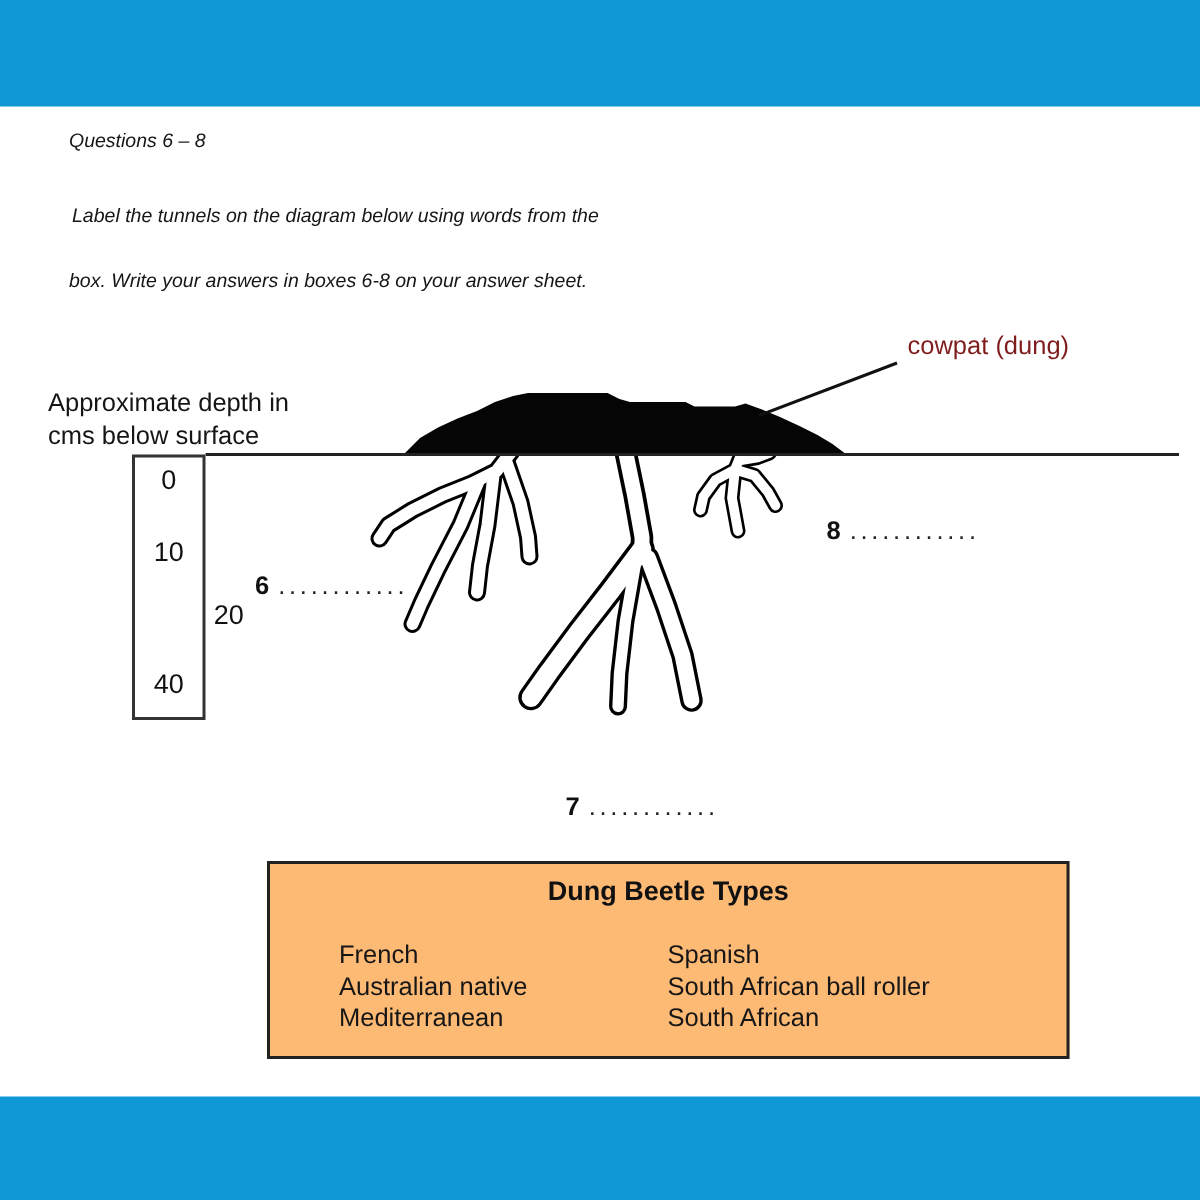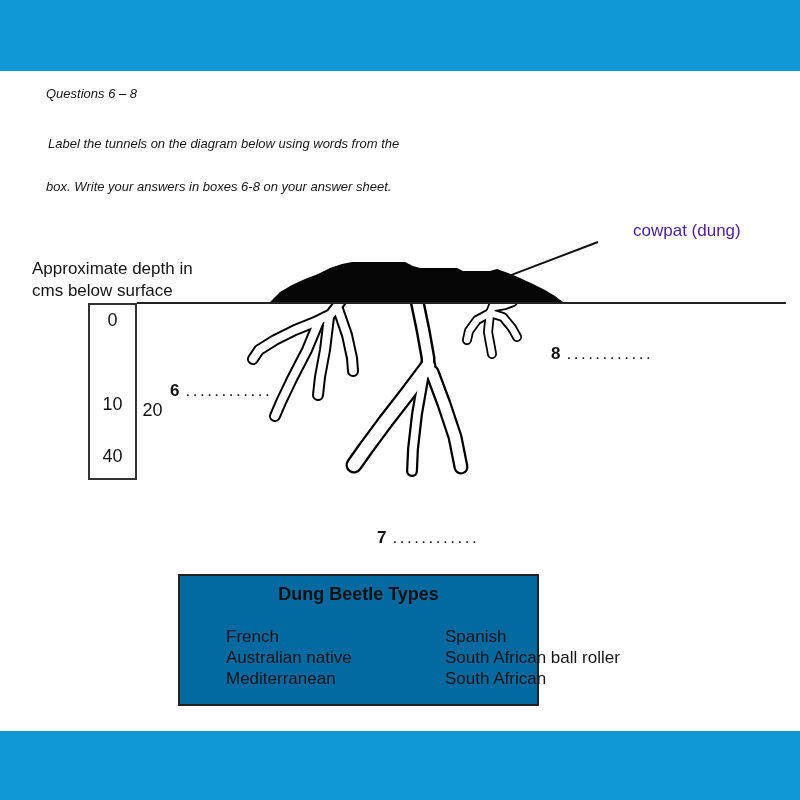--- a/index.html
+++ b/index.html
@@ -7,34 +7,34 @@
     width:800px;height:800px;position:relative;overflow:hidden;
     background:#ffffff;
     font-family:"Liberation Sans", sans-serif;
     color:#151515;
   }
   .banner{position:absolute;left:0;width:800px;}
   .banner.top{top:0;height:71px;}
   .banner.bottom{top:731px;height:69px;}
   .abs{position:absolute;white-space:nowrap;}
   .instr{font-style:italic;font-size:13px;color:#161616;}
-  .plain{font-size:17px;color:#4c1d95;margin-left:28px;}
+  .plain{font-size:17px;color:#7f1d1d;}
   .depth-caption{line-height:22px;font-size:17px;}
   .depth-box{
     position:absolute;left:88px;top:303px;width:49px;height:177px;
     border:2px solid #333;background:#fff;box-sizing:border-box;
   }
   .depth-num{position:absolute;left:0;width:100%;text-align:center;
     font-size:18px;color:#111;height:20px;line-height:20px;}
   .answer-label{font-size:17px;color:#111;}
   .answer-label .num{font-weight:bold;}
   .answer-label .dots{letter-spacing:2.5px;margin-left:6px;font-weight:normal;color:#222;}
   .word-box{
-    position:absolute;left:178px;top:574px;width:361px;height:132px;
-    border:2px solid #222;background:#0369a1;box-sizing:border-box;
+    position:absolute;left:178px;top:574px;width:535px;height:132px;
+    border:2px solid #222;background:#fdba74;box-sizing:border-box;
   }
   .word-box .title{
     position:absolute;top:8px;left:0;width:100%;text-align:center;
     font-weight:bold;font-size:18px;color:#111;
   }
   .word-col{position:absolute;top:50px;font-size:17px;line-height:21px;color:#161616;margin-left:36px;}
   .word-col.c1{left:10px;}
   .word-col.c2{left:229px;}
   .word-col div{white-space:nowrap;}
   svg.diagram{position:absolute;left:0;top:0;width:800px;height:800px;pointer-events:none;}
@@ -103,21 +103,21 @@
 
 <div class="abs plain" style="left:605px;top:221px;">cowpat (dung)</div>
 
 <div class="abs depth-caption" style="left:32px;top:258px;">
   <div>Approximate depth in</div>
   <div>cms below surface</div>
 </div>
 
 <div class="depth-box">
   <div class="depth-num" style="top:5px;">0</div>
-  <div class="depth-num" style="top:53px;margin-top:36px;">10</div>
+  <div class="depth-num" style="top:53px;">10</div>
   <div class="depth-num" style="top:95px;margin-left:40px;">20</div>
   <div class="depth-num" style="top:141px;">40</div>
 </div>
 
 <div class="abs answer-label" style="left:170px;top:381px;">
   <span class="num">6</span><span class="dots">............</span>
 </div>
 <div class="abs answer-label" style="left:377px;top:528px;">
   <span class="num">7</span><span class="dots">............</span>
 </div>

